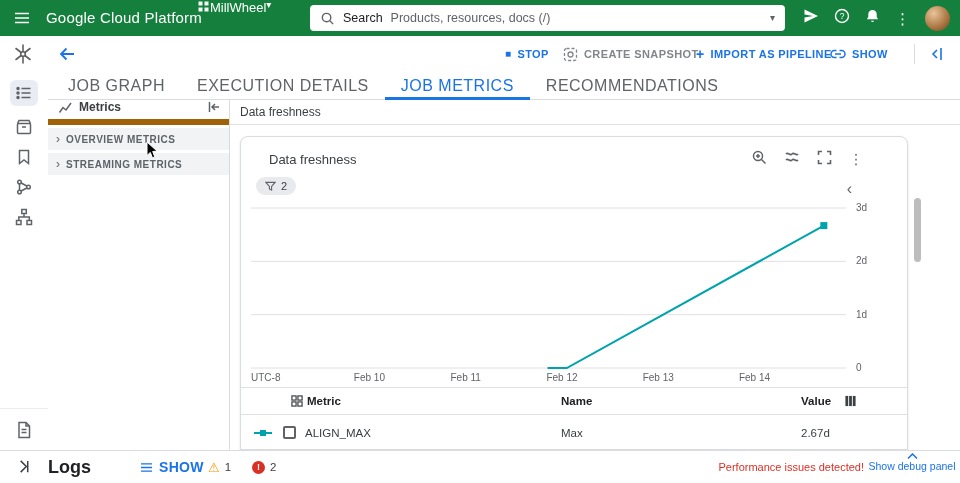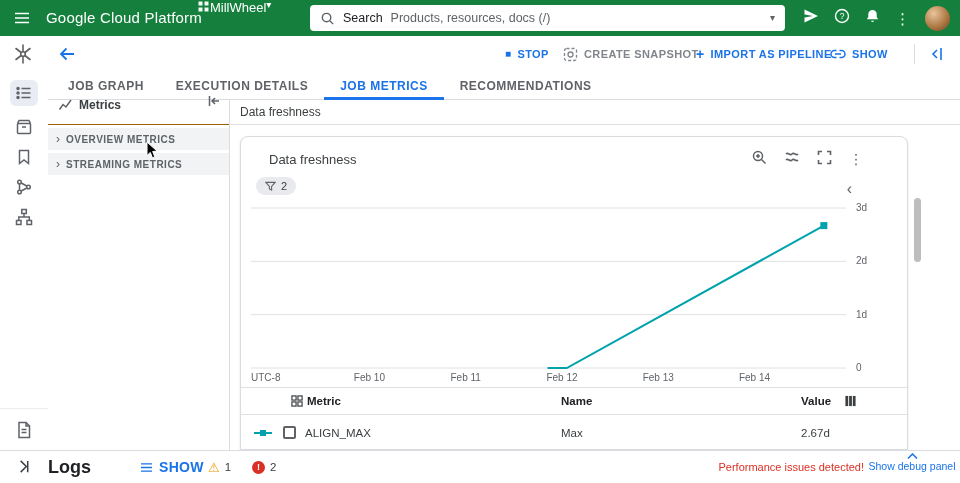--- a/index.html
+++ b/index.html
@@ -25,32 +25,32 @@
 .back{position:absolute;left:58px;top:9px;cursor:pointer}
 .job-title{position:absolute;left:90px;top:10px;font-size:14px;font-weight:bold;color:#202124;white-space:nowrap}
 .jbtn{position:absolute;top:0;height:36px;display:flex;align-items:center;gap:6px;font-size:11px;font-weight:bold;letter-spacing:.4px;color:#1a73e8;cursor:pointer;white-space:nowrap}
 .jbtn.gray{color:#80868b}
 .stop-sq{font-size:10px;line-height:1}
 .vdiv{position:absolute;left:914px;top:8px;width:1px;height:20px;background:#dadce0}
 .panel-collapse{position:absolute;right:16px;top:10px;cursor:pointer}
 
 
 .tabbar{position:absolute;left:48px;top:72px;width:912px;height:28px;border-bottom:1px solid #dadce0;display:flex;padding-left:4px}
-.tab{height:28px;line-height:28px;padding:0 16px;font-size:12px;font-weight:bold;letter-spacing:.5px;color:#5f6368;cursor:pointer;white-space:nowrap}
+.tab{height:28px;line-height:28px;padding:0 16px;font-size:16px;font-weight:normal;letter-spacing:.5px;color:#5f6368;cursor:pointer;white-space:nowrap}
 .tab.active{color:#1a73e8;border-bottom:3px solid #1a73e8}
 
 
 .rail{position:absolute;left:0;top:72px;width:48px;height:378px;background:#fff;display:flex;flex-direction:column;align-items:center;padding-top:8px;gap:12px}
 .rail-btn{width:26px;height:18px;display:flex;align-items:center;justify-content:center;cursor:pointer}
 .rail-sel{background:#e9edf3;border-radius:6px;width:28px;height:26px;display:flex;align-items:center;justify-content:center;cursor:pointer}
 .rail-bottom{position:absolute;left:0;top:408px;width:48px;height:42px;border-top:1px solid #ebedef;display:flex;align-items:center;justify-content:center}
 
 
 .mpanel{position:absolute;left:48px;top:100px;width:182px;height:350px;background:#fff;border-right:1px solid #dadce0}
-.m-header{height:25px;border-bottom:1px solid #a16207;display:flex;align-items:flex-end;padding:0 8px 12px 10px;gap:6px}
+.m-header{height:25px;border-bottom:6px solid #a16207;display:flex;align-items:flex-start;padding:0 8px 12px 10px;gap:6px}
 .m-title{font-size:12px;font-weight:bold;color:#3c4043;flex:1}
 .m-item{height:22px;background:#f1f3f4;margin-top:3px;display:flex;align-items:center;padding-left:8px;gap:6px;cursor:pointer}
 .m-item .chev{color:#5f6368;font-size:12px;line-height:1}
 .m-item .lbl{font-size:10px;font-weight:bold;letter-spacing:.5px;color:#5f6368}
 .cursor{position:absolute;left:146px;top:141px;z-index:30;pointer-events:none}
 
 
 .crumb{position:absolute;left:230px;top:100px;width:730px;height:25px;border-bottom:1px solid #e0e0e0;line-height:25px;padding-left:10px;font-size:12px;color:#3c4043}
 .card{position:absolute;left:240px;top:136px;width:668px;height:314px;background:#fff;border:1px solid #dadce0;border-radius:8px 8px 0 0;box-shadow:0 1px 2px rgba(60,64,67,.18);overflow:hidden}
 .card-title{position:absolute;left:28px;top:15px;font-size:13px;color:#3c4043}

